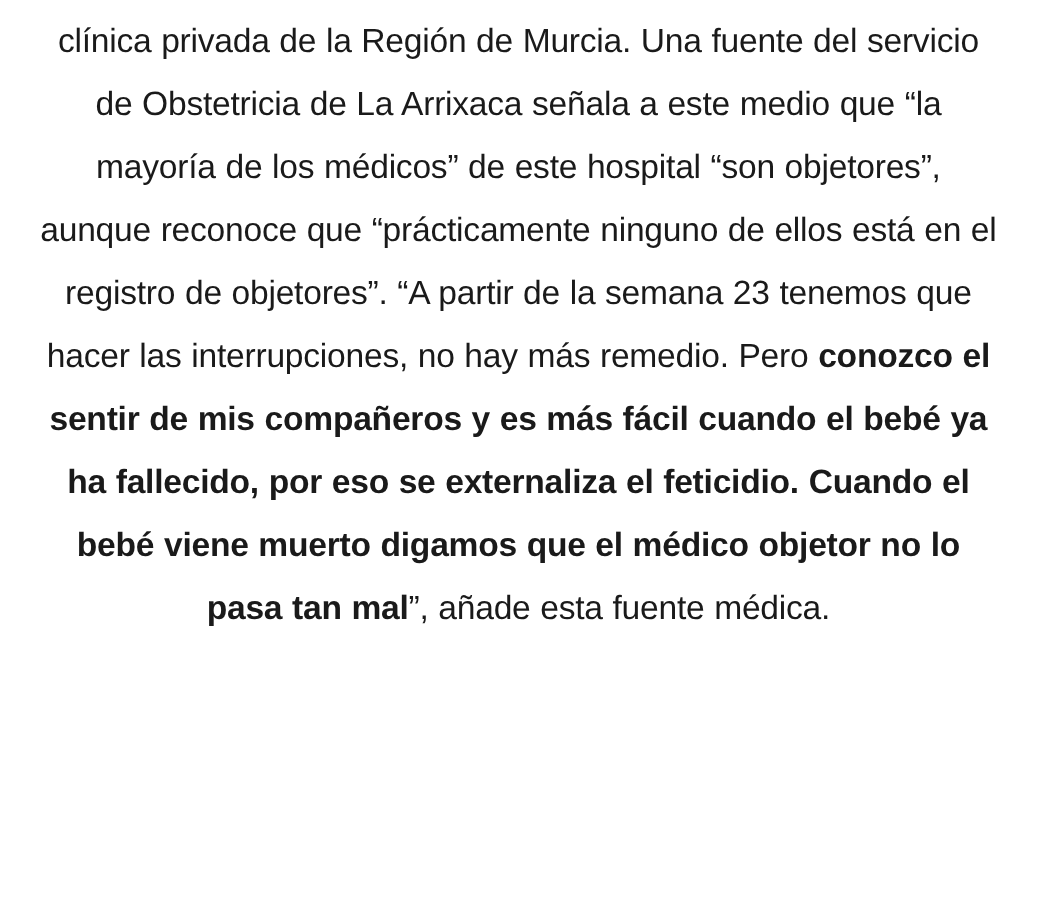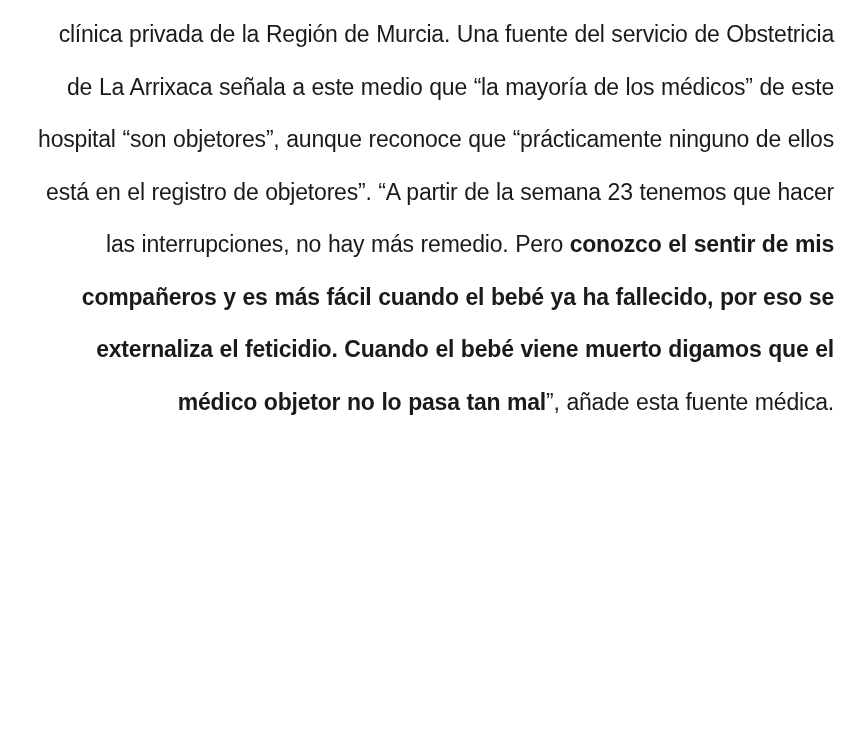--- a/index.html
+++ b/index.html
@@ -13,27 +13,27 @@
     overflow: hidden;
     font-family: "Liberation Sans", sans-serif;
   }
   .article-body {
     box-sizing: border-box;
     width: 864px;
     padding: 0 30px;
     color: #1a1a1a;
   }
   .paragraph {
-    font-size: 23px;
+    font-size: 28px;
     line-height: 52.5px;
     letter-spacing: -0.2px;
     font-weight: 400;
     margin: 0;
     padding-top: 8px;
-    text-align: right;
+    text-align: center;
     word-spacing: 0.5px;
   }
   .paragraph b {
     font-weight: 700;
   }
 </style>
 </head>
 <body>
 
 <div class="article-body">

